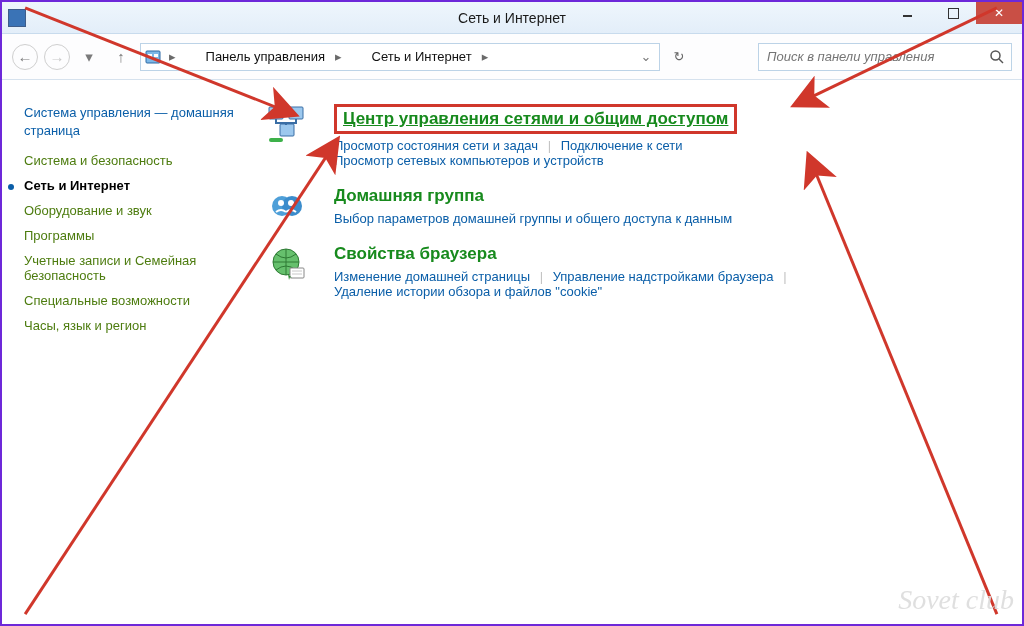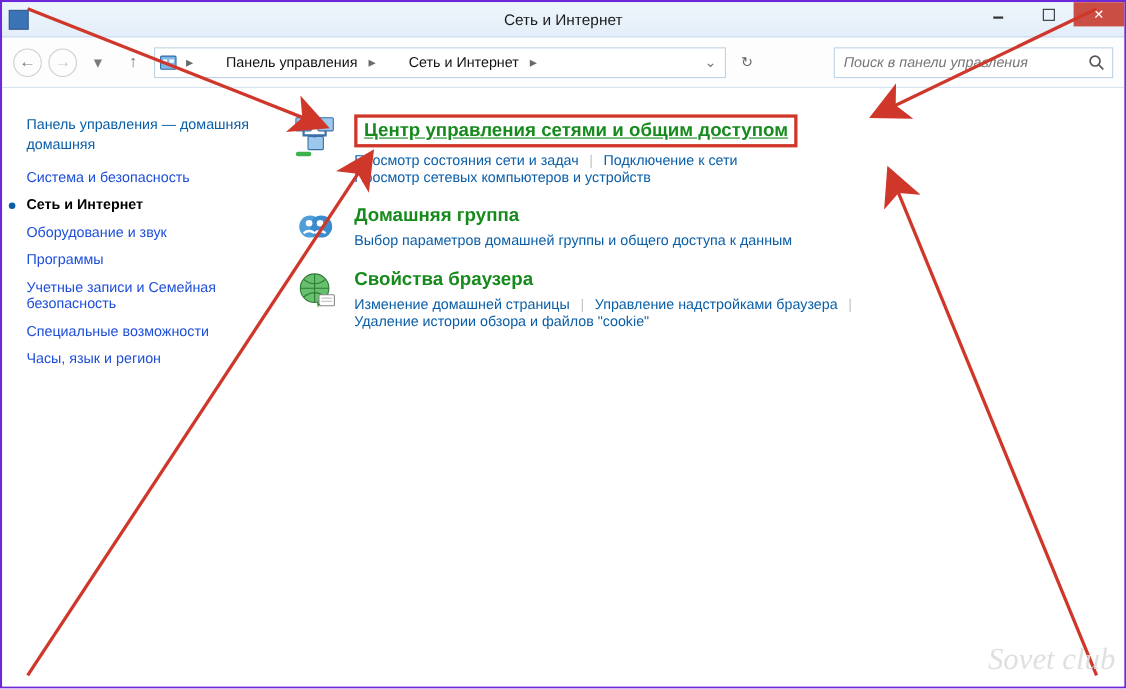--- a/index.html
+++ b/index.html
@@ -80,29 +80,29 @@
 
   
   .content{
     background:#fff;
     height:calc(100% - 32px - 46px);
     display:flex;
     padding:24px 22px 10px 22px;
   }
   .sidebar{ width:218px; flex-shrink:0;}
   .sidebar .cp-home{ color:#0a5ea8; font-size:13px; line-height:1.35; margin-bottom:14px; display:block;}
-  .sidebar .cat{ color:#1d4ed8; font-size:13px; display:block; margin-bottom:10px;}
+  .sidebar .cat{ color:#4d7c0f; font-size:13px; display:block; margin-bottom:10px;}
   .sidebar .cat.active{ color:#000; font-weight:600; position:relative;}
   .sidebar .cat.active::before{
     content:""; position:absolute; left:-16px; top:6px;
     width:6px;height:6px; background:#0a5ea8; border-radius:50%;
   }
 
   .main{ flex:1; padding-left:24px;}
-  .section{ display:flex; gap:16px; margin-bottom:18px;}
+  .section{ display:flex; gap:28px; margin-bottom:18px;}
   .section .ico{ width:40px; height:40px; flex-shrink:0;}
   .section .body{ }
   .sec-title{ color:#178a1d; font-size:17px; line-height:1.2; margin:0 0 4px 0;}
   .sec-title.outlined{
     border:3px solid #d0372b; padding:2px 6px;
     display:inline-block; text-decoration:underline;
   }
   .links{ font-size:13px; }
   .links a{ color:#0a5ea8; text-decoration:none;}
   .links .divider{ color:#c3c3c3; padding:0 6px;}
@@ -175,21 +175,21 @@
             <circle cx="6.5" cy="6.5" r="4.5" fill="none" stroke="#555" stroke-width="1.5"></circle>
             <line x1="10" y1="10" x2="14" y2="14" stroke="#555" stroke-width="1.5"></line>
           </svg>
       </span>
     </div>
   </div>
 
   <div class="content">
 
     <div class="sidebar">
-      <a class="cp-home">Панель управления — домашняя домашняя</a>
+      <a class="cp-home">Система управления — домашняя страница</a>
       <a class="cat">Система и безопасность</a>
       <a class="cat active">Сеть и Интернет</a>
       <a class="cat">Оборудование и звук</a>
       <a class="cat">Программы</a>
       <a class="cat">Учетные записи и Семейная безопасность</a>
       <a class="cat">Специальные возможности</a>
       <a class="cat">Часы, язык и регион</a>
     </div>
 
     <div class="main">

